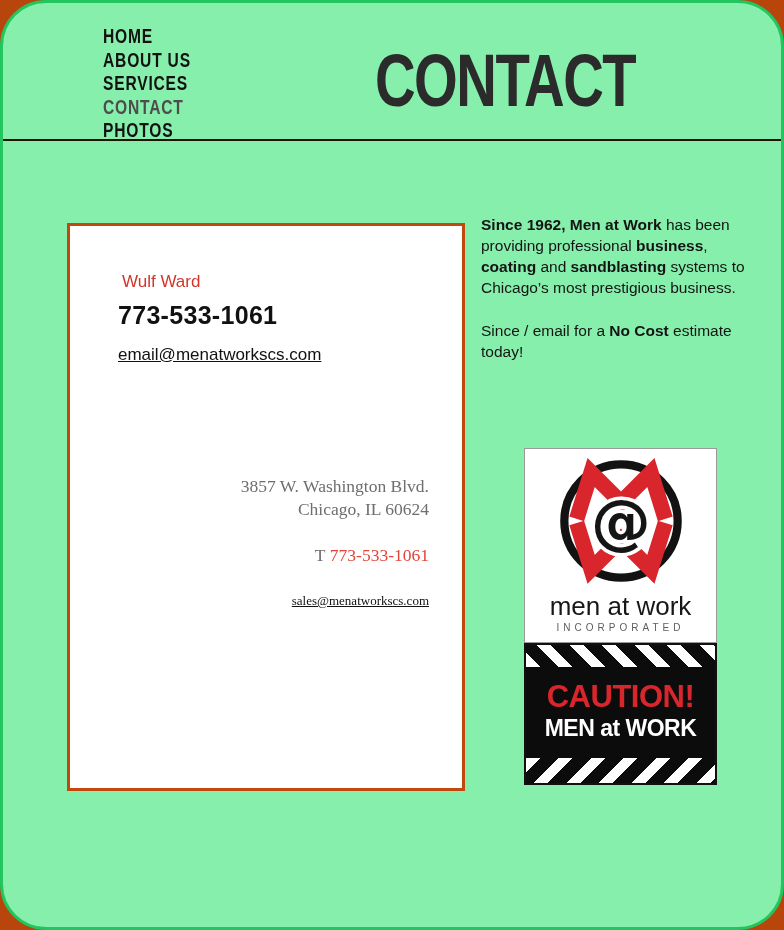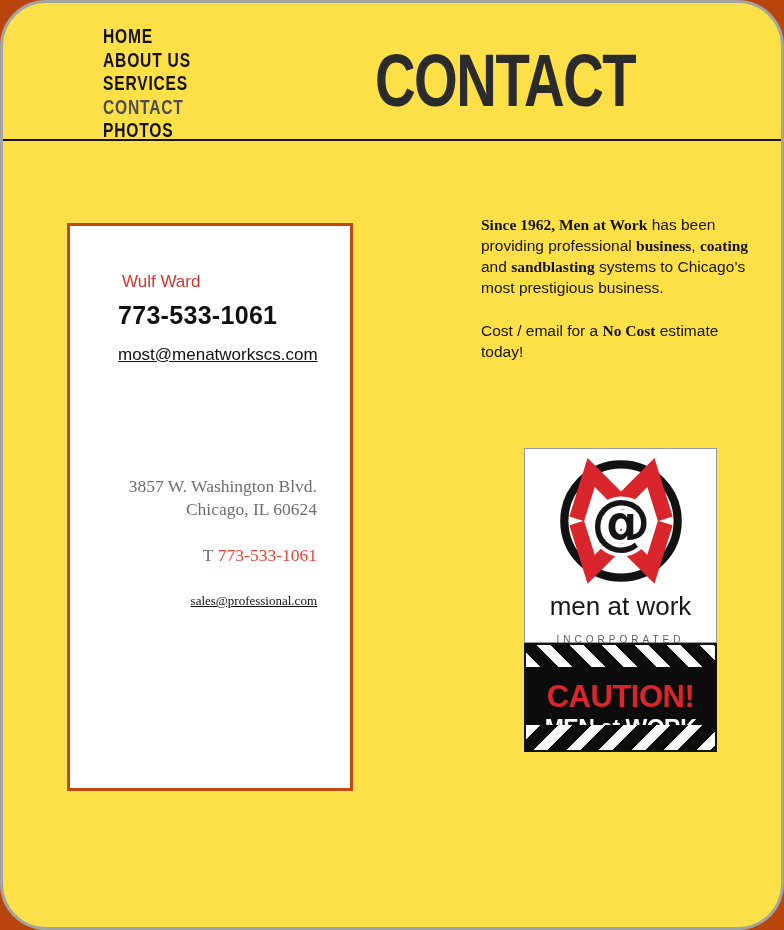--- a/index.html
+++ b/index.html
@@ -7,22 +7,22 @@
     --phone-red:#e2453a; --caution-red:#d8262c; --gray-text:#6e6e6e; --ink:#141414;
   }
   *{margin:0;padding:0;box-sizing:border-box;}
   html,body{width:784px;height:930px;}
   body{
     background:var(--page-bg);
     font-family:"Liberation Sans","DejaVu Sans",sans-serif;
     position:relative;overflow:hidden;
   }
   .page{
-    position:absolute;inset:0;background:#fde047;
-    border:3px solid #a3a3a3;border-radius:46px;overflow:hidden;
+    position:absolute;inset:0;background:#86efac;
+    border:3px solid #22c55e;border-radius:46px;overflow:hidden;
   }
   
   .header-rule{position:absolute;left:0;right:0;top:136px;height:2px;background:#1f1208;}
   .nav{
     position:absolute;left:100px;top:22px;list-style:none;
     transform:scaleX(0.80);transform-origin:left top;
   }
   .nav li{
     font-size:19.5px;font-weight:bold;line-height:23.5px;letter-spacing:1px;
     color:#121212;cursor:pointer;white-space:nowrap;
@@ -31,49 +31,49 @@
   .brand-title{position:absolute;left:372px;top:48px;display:flex;align-items:flex-end;white-space:nowrap;}
   .brand{font-size:21px;font-weight:bold;color:var(--brand-red);margin-bottom:12px;letter-spacing:0.5px;}
   .brand .at{color:#141414;}
   .page-title{
     display:inline-block;font-size:74px;font-weight:bold;color:#2b2b2b;
     letter-spacing:-2px;line-height:0.82;
     transform:scaleX(0.76);transform-origin:0 100%;
   }
   
   .card{
-    position:absolute;left:64px;top:220px;width:286px;height:568px;
+    position:absolute;left:64px;top:220px;width:398px;height:568px;
     border:3px solid var(--card-border);background:#fff;
     padding:46px 0 0 48px;
   }
   .card-name{color:var(--name-red);font-size:17px;margin-left:4px;}
   .card-phone{font-size:25px;font-weight:bold;color:#111;margin-top:9px;letter-spacing:0.3px;}
   .card-email{margin-top:15px;font-size:17px;}
   .card a{color:#111;text-decoration:underline;cursor:pointer;}
   .card-address{
     margin-top:110px;text-align:right;padding-right:33px;
     color:var(--gray-text);font-size:17.5px;line-height:23px;font-family:Liberation Serif, serif;
   }
   .t-phone{margin-top:23px;color:var(--gray-text);}
   .t-phone .num{color:var(--phone-red);}
   .sales-line{margin-top:22px;font-size:13px;}
   
   .intro{position:absolute;left:478px;top:211px;width:278px;font-size:15.5px;line-height:21px;color:var(--ink);}
   .intro p + p{margin-top:22px;}
-  .intro b{font-weight:bold;font-family:Liberation Serif, serif;}
+  .intro b{font-weight:bold;}
   
   .logo-col{position:absolute;left:521px;top:445px;width:193px;}
   .logo-box{
     border:1px solid #9a9a9a;background:#fff;height:195px;
     text-align:center;padding-top:6px;
   }
   .logo-name{font-size:26px;color:#171717;line-height:1.05;margin-top:-2px;}
-  .logo-sub{font-size:10px;letter-spacing:4px;color:#5e5e5e;margin-top:14px;}
+  .logo-sub{font-size:10px;letter-spacing:4px;color:#5e5e5e;margin-top:2px;}
   .caution{
-    position:relative;border:2px solid #111;background:#0c0c0c;height:109px;
+    position:relative;border:2px solid #111;background:#0c0c0c;height:142px;
     text-align:center;overflow:hidden;
   }
   .stripe{height:22px;background:repeating-linear-gradient(45deg,#fff 0 10px,#0c0c0c 10px 23px);}
   .stripe.bottom{
     position:absolute;bottom:0;left:0;right:0;height:25px;
     background:repeating-linear-gradient(135deg,#fff 0 10px,#0c0c0c 10px 23px);
   }
   .caution-word{
     margin-top:14px;font-size:31px;font-weight:bold;color:var(--caution-red);
     line-height:1;letter-spacing:-0.5px;
@@ -96,35 +96,35 @@
   <div class="brand-title">
     <div class="page-title">CONTACT</div>
   </div>
 
   <div class="header-rule"></div>
 
   <div class="card">
     <div class="card-name">Wulf Ward</div>
     <div class="card-phone">773-533-1061</div>
     <div class="card-email">
-      <a>most@menatworkscs.com</a>
+      <a>email@menatworkscs.com</a>
     </div>
     <div class="card-address">
       <div>3857 W. Washington Blvd.</div>
       <div>Chicago, IL 60624</div>
       <div class="t-phone"><span>T</span>&nbsp;<span class="num">773-533-1061</span></div>
       <div class="sales-line">
-        <a>sales@professional.com</a>
+        <a>sales@menatworkscs.com</a>
       </div>
     </div>
   </div>
 
   <div class="intro">
     <p><b>Since 1962, Men at Work</b><span> has been providing professional </span><b>business</b><span>, </span><b>coating</b><span> and </span><b>sandblasting</b><span> systems to Chicago’s most prestigious business.</span></p>
-    <p><span>Cost / email for a </span><b>No Cost</b><span> estimate today!</span></p>
+    <p><span>Since / email for a </span><b>No Cost</b><span> estimate today!</span></p>
   </div>
 
   <div class="logo-col">
     <div class="logo-box">
       <svg viewBox="0 0 140 132" width="150" height="136" aria-hidden="true">
         <circle cx="70" cy="64" r="55" fill="#ffffff" stroke="#121212" stroke-width="8"></circle>
         <polyline points="27,62 41,17 70,46 99,17 113,62" fill="none" stroke="#d8262c" stroke-width="15"></polyline>
         <polyline points="27,66 41,111 70,82 99,111 113,66" fill="none" stroke="#d8262c" stroke-width="15"></polyline>
         <text x="70" y="84" text-anchor="middle" font-size="58" font-weight="bold" fill="#151515" stroke="#ffffff" stroke-width="7" paint-order="stroke" font-family="DejaVu Sans, sans-serif">@</text>
       </svg>

